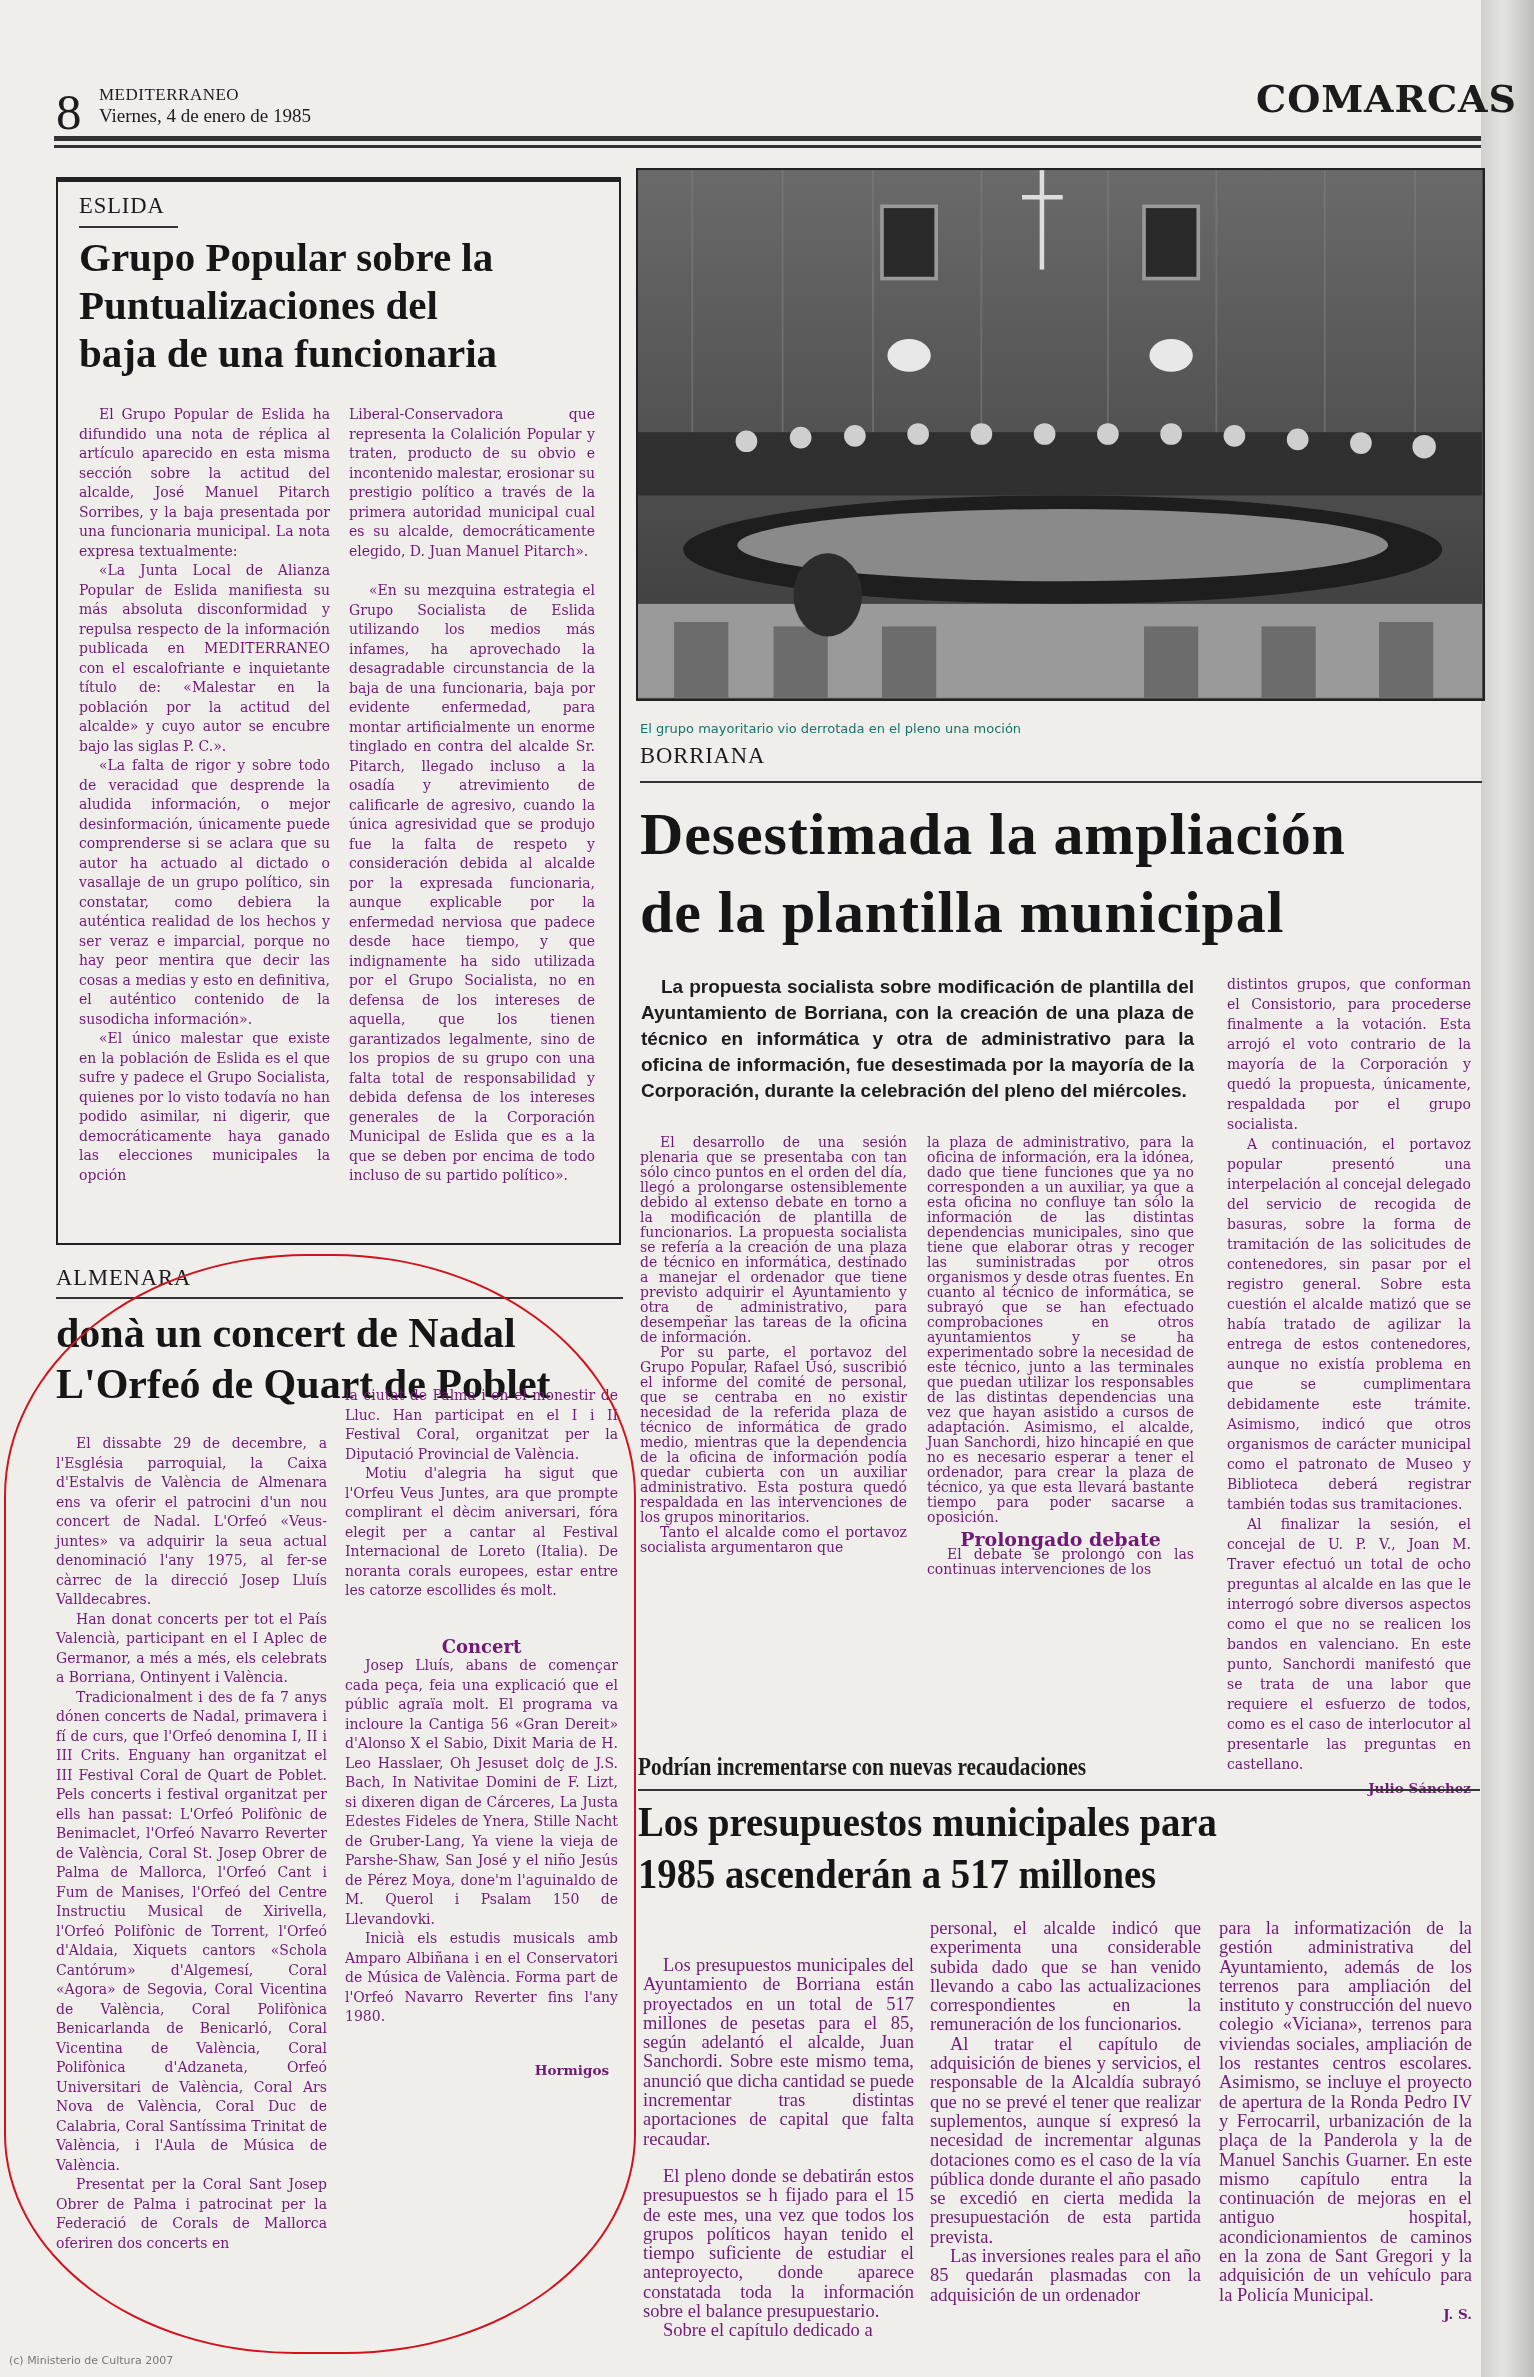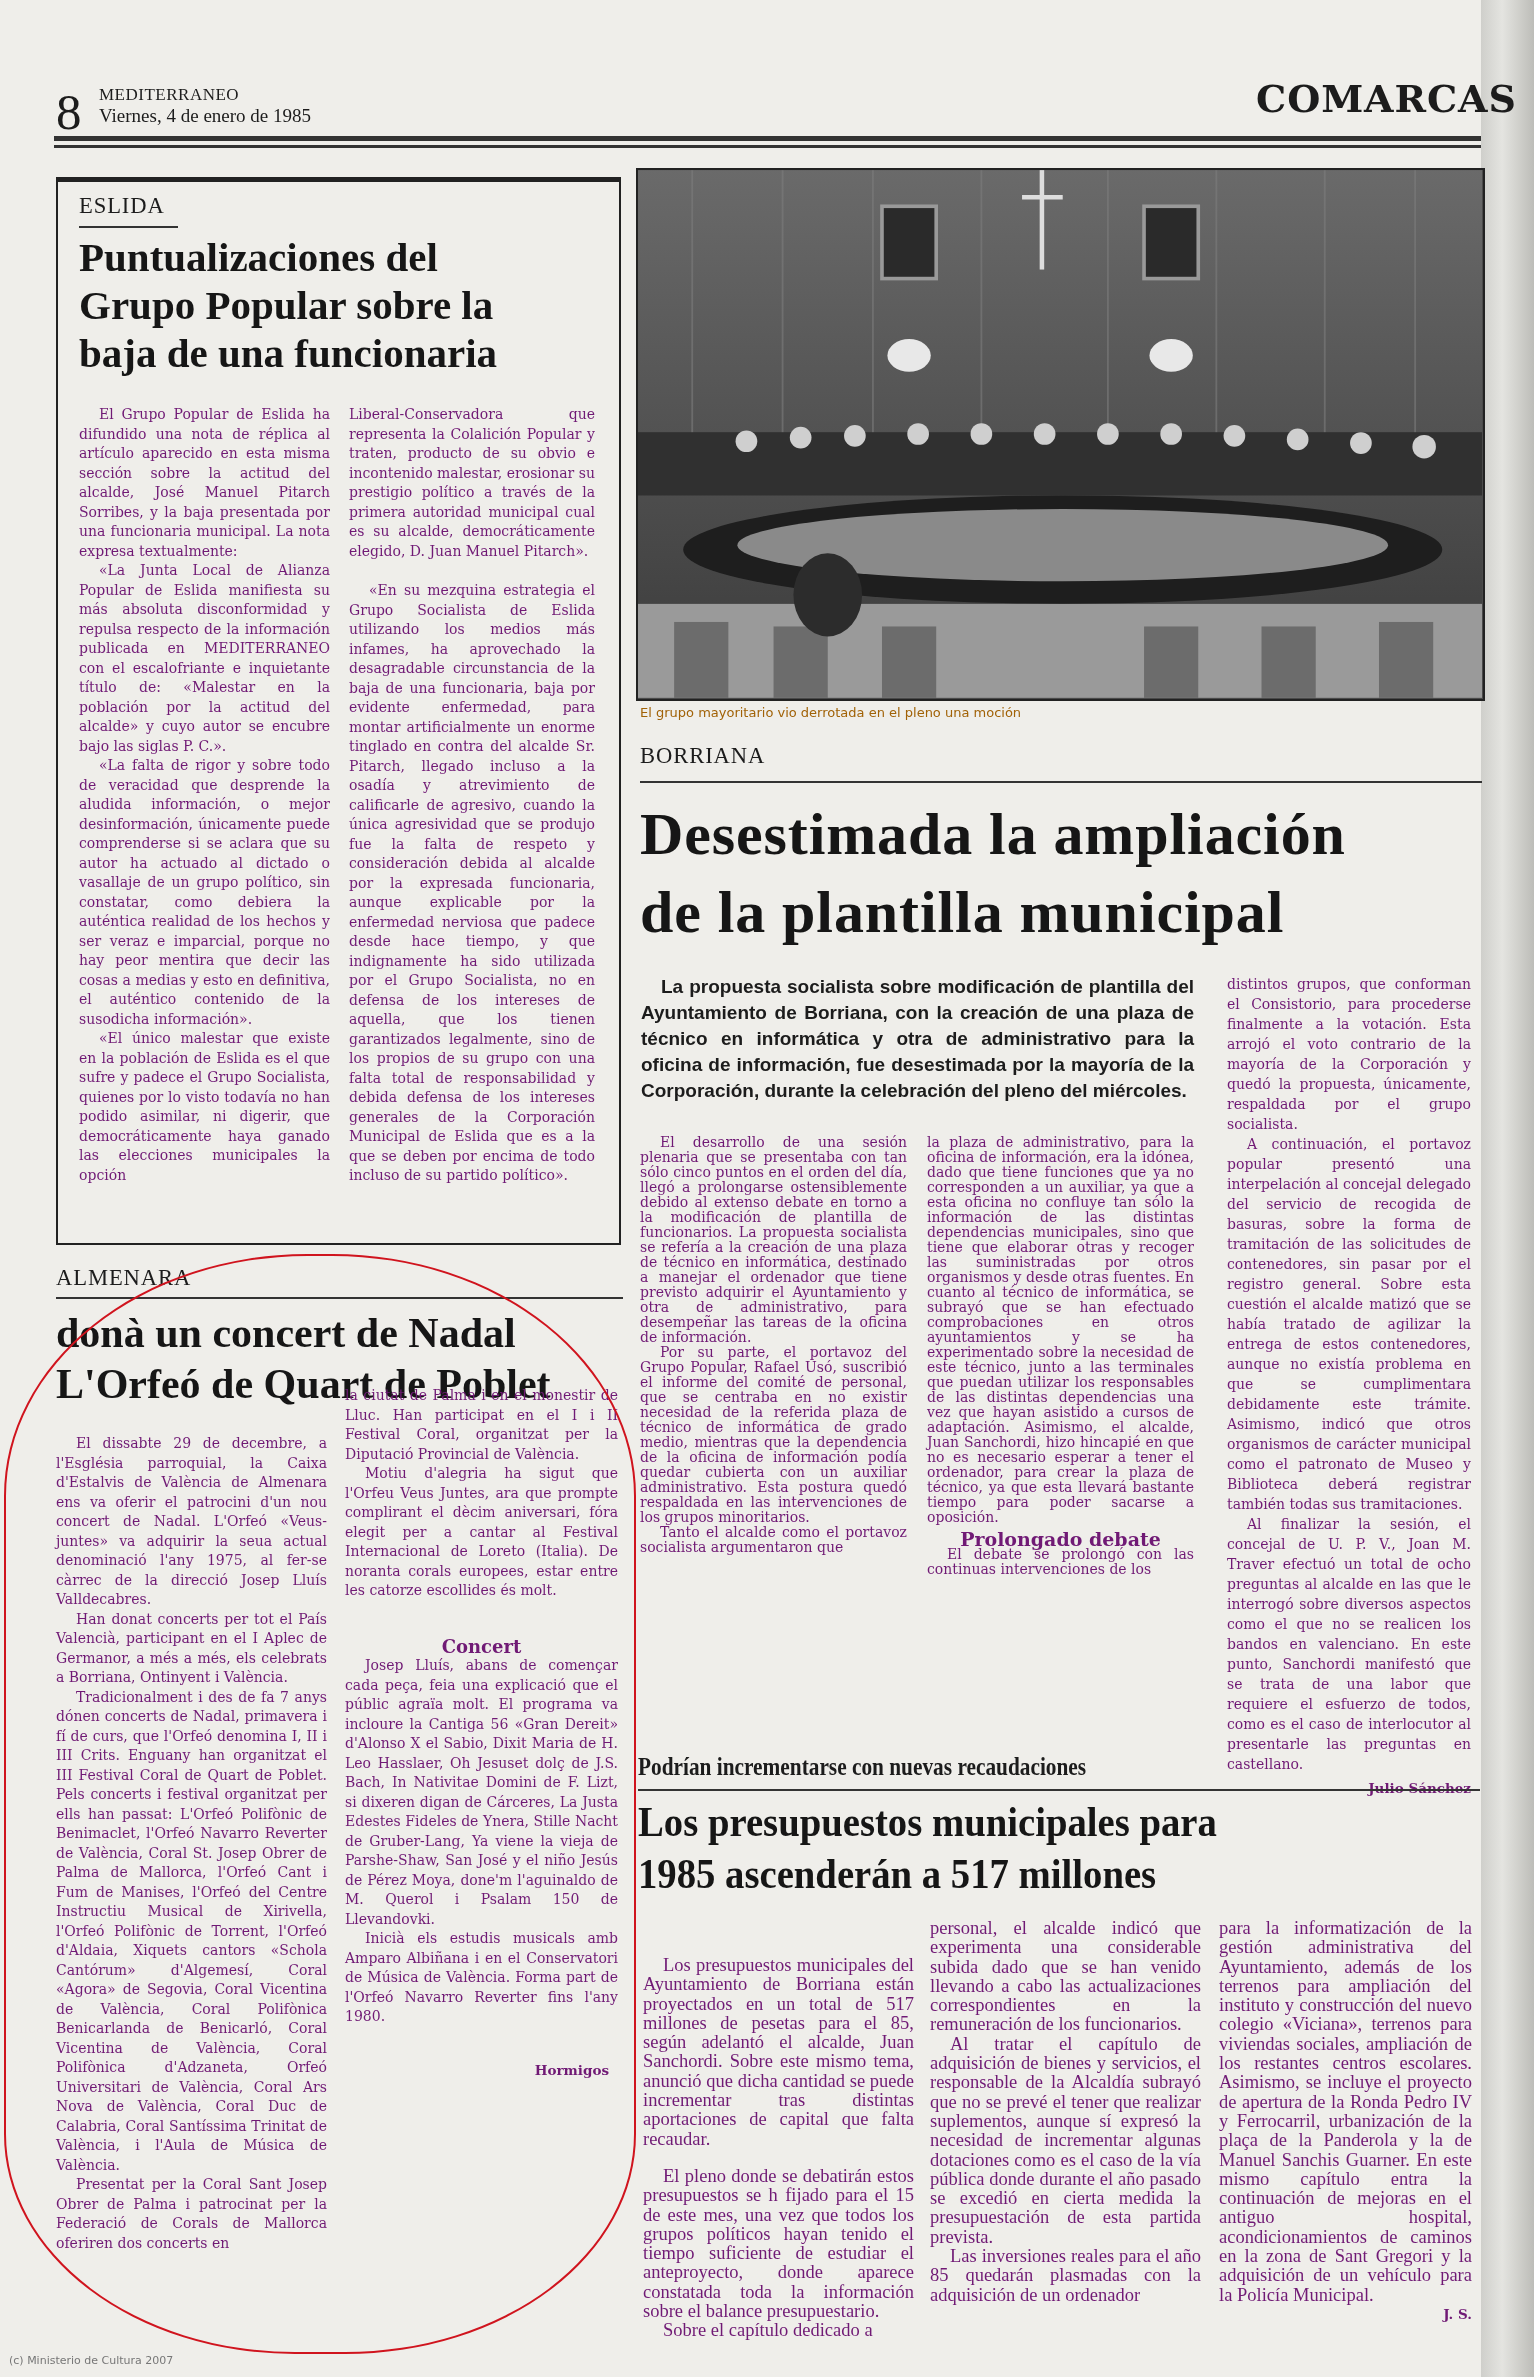--- a/index.html
+++ b/index.html
@@ -24,43 +24,43 @@
   .kicker-line { height:1.8px; background:#333; }
   .headline { font-family:"Liberation Serif", serif; font-weight:bold; color:#161616; }
   .body-col { font-family:"DejaVu Serif", serif; font-size:14px; line-height:19.5px; text-align:justify; color:#701a75; }
   .body-col p { margin:0; text-indent:20px; }
   .cond { font-family:"Liberation Serif", serif; font-size:18.5px; line-height:19.3px; transform-origin:0 0; }
   .byline { font-family:"DejaVu Serif", serif; font-weight:bold; font-size:13.5px; text-align:right; }
   .subhead { font-family:"DejaVu Serif", serif; font-weight:bold; font-size:18px; text-align:center; }
 
   
   .photo { left:636px; top:168px; width:849px; height:533px; background:#4a4a4a; border:2.7px solid #222; box-sizing:border-box; overflow:hidden; }
-  .caption { left:640px; top:705px; font-family:"DejaVu Sans", sans-serif; font-size:13px; color:#a16207; }
+  .caption { left:640px; top:721px; font-family:"DejaVu Sans", sans-serif; font-size:13px; color:#0f766e; }
   .lead { font-family:"Liberation Sans", sans-serif; font-weight:bold; font-size:19px; line-height:26px; color:#1c1c1c; text-align:justify; }
   .red-circle { left:3.6px; top:1254px; width:632px; height:1100px; border:2.7px solid #d0141e; border-radius:48% 48% 46% 46% / 22% 22% 20% 20%; box-sizing:border-box; pointer-events:none; }
   .footer-note { left:9px; top:2354px; font-family:"DejaVu Sans", sans-serif; font-size:11px; color:#777; }
 </style>
 </head>
 <body>
 
 <div class="abs page-edge"></div>
 
 <div class="abs masthead-num">8</div>
 <div class="abs masthead-paper">MEDITERRANEO</div>
 <div class="abs masthead-date">Viernes, 4 de enero de 1985</div>
 <div class="abs section-title">COMARCAS</div>
 <div class="abs rule-top1"></div>
 <div class="abs rule-top2"></div>
 
 <div class="abs eslida-box"></div>
 <div class="abs kicker" style="left:79px;top:193px;">ESLIDA</div>
 <div class="abs kicker-line" style="left:79px;top:226px;width:99px;"></div>
 <div class="abs headline" style="left:79px;top:233px;font-size:41px;line-height:48px;">
+  <div>Grupo Popular sobre la</div>
   <div>Puntualizaciones del</div>
-  <div>Grupo Popular sobre la</div>
   <div>baja de una funcionaria</div>
 </div>
 <div class="abs body-col" style="left:79px;top:405px;width:251px;">
   <p>El Grupo Popular de Eslida ha difundido una nota de réplica al artículo aparecido en esta misma sección sobre la actitud del alcalde, José Manuel Pitarch Sorribes, y la baja presentada por una funcionaria municipal. La nota expresa textualmente:</p>
   <p>«La Junta Local de Alianza Popular de Eslida manifiesta su más absoluta disconformidad y repulsa respecto de la información publicada en MEDITERRANEO con el escalofriante e inquietante título de: «Malestar en la población por la actitud del alcalde» y cuyo autor se encubre bajo las siglas P. C.».</p>
   <p>«La falta de rigor y sobre todo de veracidad que desprende la aludida información, o mejor desinformación, únicamente puede comprenderse si se aclara que su autor ha actuado al dictado o vasallaje de un grupo político, sin constatar, como debiera la auténtica realidad de los hechos y ser veraz e imparcial, porque no hay peor mentira que decir las cosas a medias y esto en definitiva, el auténtico contenido de la susodicha información».</p>
   <p>«El único malestar que existe en la población de Eslida es el que sufre y padece el Grupo Socialista, quienes por lo visto todavía no han podido asimilar, ni digerir, que democráticamente haya ganado las elecciones municipales la opción</p>
 </div>
 <div class="abs body-col" style="left:349px;top:405px;width:246px;">
   <p style="text-indent:0;margin-bottom:20px;">Liberal-Conservadora que representa la Colalición Popular y traten, producto de su obvio e incontenido malestar, erosionar su prestigio político a través de la primera autoridad municipal cual es su alcalde, democráticamente elegido, D. Juan Manuel Pitarch».</p>

